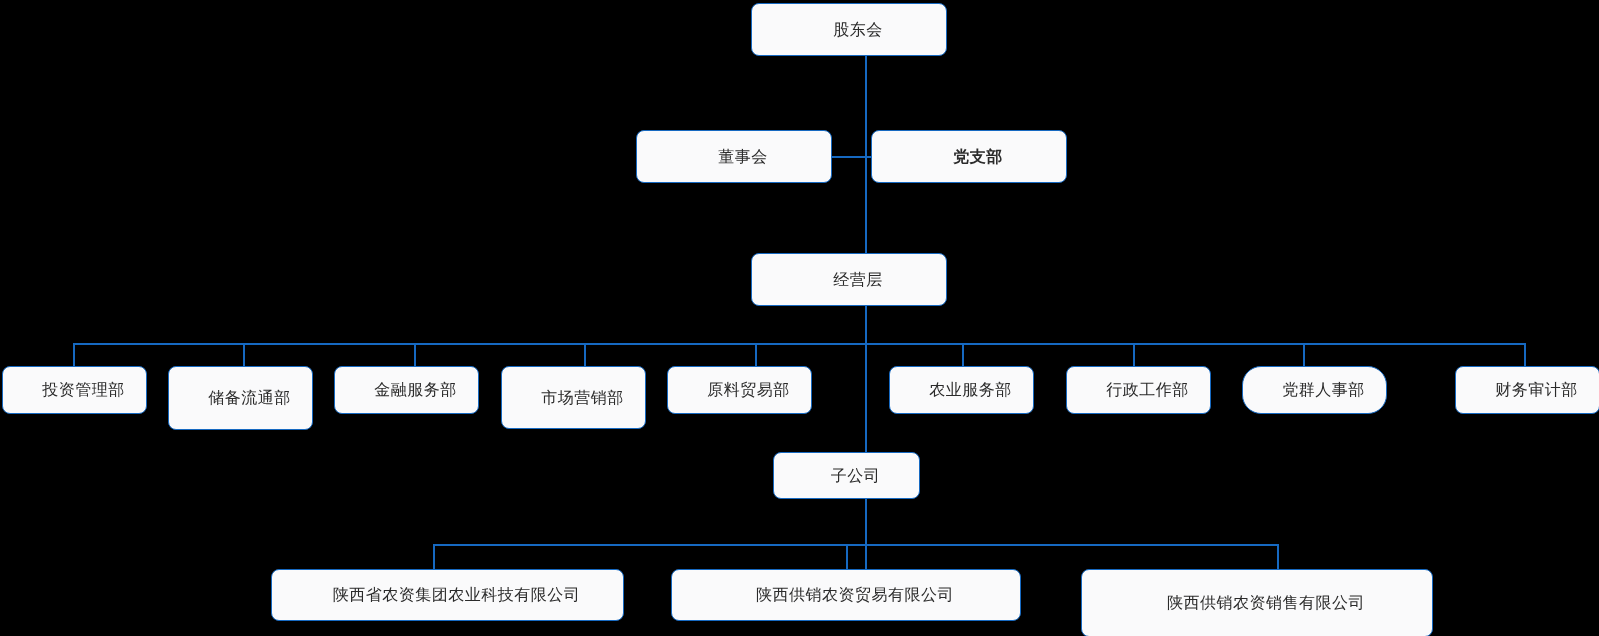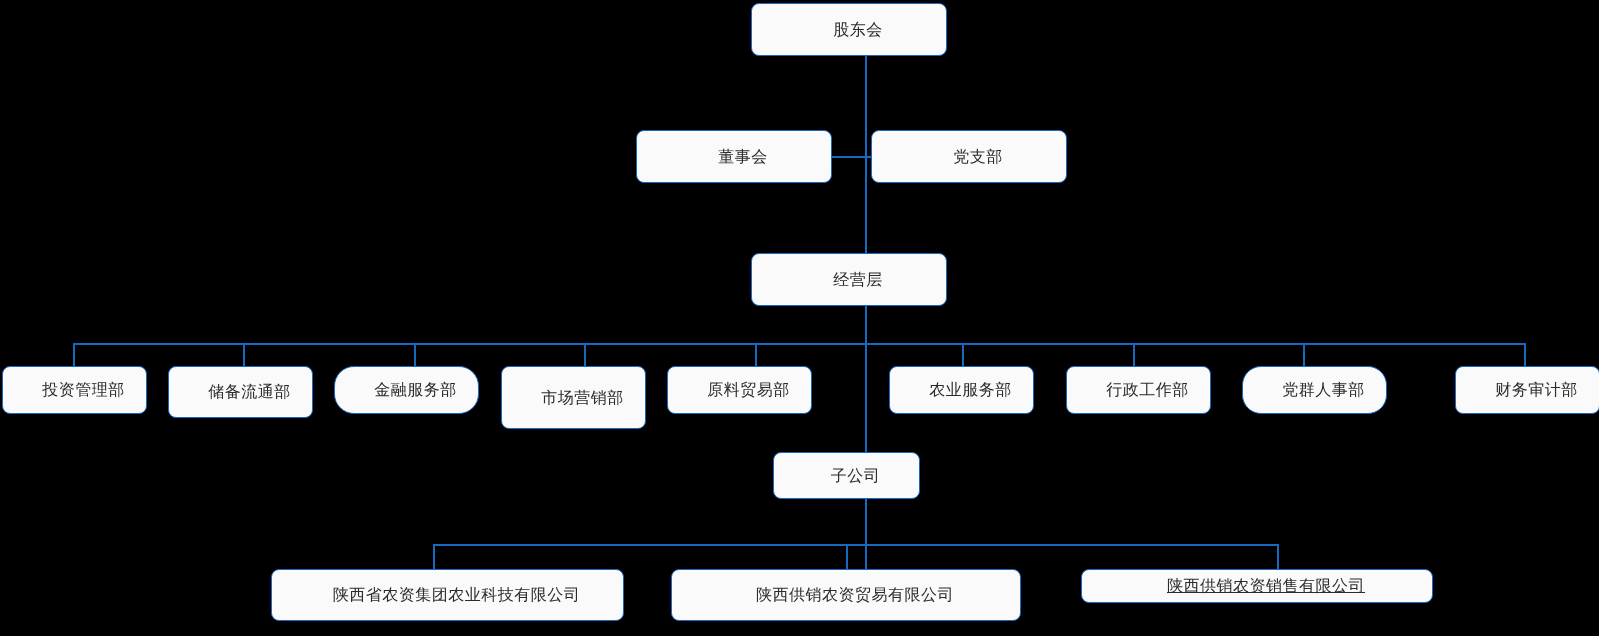--- a/index.html
+++ b/index.html
@@ -83,35 +83,35 @@
   <div class="conn conn-v" style="left:846px; top:544px; height:25px;"></div>
   <div class="conn conn-v" style="left:1277px; top:544px; height:25px;"></div>
 
   <div class="node" style="left:751px; top:3px; width:196px; height:53px;">
     <span class="node-label">股东会</span>
   </div>
 
   <div class="node" style="left:636px; top:130px; width:196px; height:53px;">
     <span class="node-label">董事会</span>
   </div>
-  <div class="node" style="left:871px; top:130px; width:196px; height:53px;">
+  <div class="node" style="left:871px; top:130px; width:196px; height:53px;font-weight:bold;">
     <span class="node-label">党支部</span>
   </div>
 
   <div class="node" style="left:751px; top:253px; width:196px; height:53px;">
     <span class="node-label">经营层</span>
   </div>
 
   <div class="node" style="left:2px; top:366px; width:145px; height:48px;">
     <span class="node-label">投资管理部</span>
   </div>
-  <div class="node" style="left:168px; top:366px; width:145px; height:52px;">
+  <div class="node" style="left:168px; top:366px; width:145px; height:64px;">
     <span class="node-label">储备流通部</span>
   </div>
-  <div class="node" style="left:334px; top:366px; width:145px; height:48px;border-radius:20px;">
+  <div class="node" style="left:334px; top:366px; width:145px; height:48px;">
     <span class="node-label">金融服务部</span>
   </div>
   <div class="node" style="left:501px; top:366px; width:145px; height:63px;">
     <span class="node-label">市场营销部</span>
   </div>
   <div class="node" style="left:667px; top:366px; width:145px; height:48px;">
     <span class="node-label">原料贸易部</span>
   </div>
   <div class="node" style="left:889px; top:366px; width:145px; height:48px;">
     <span class="node-label">农业服务部</span>
@@ -129,17 +129,17 @@
   <div class="node" style="left:773px; top:452px; width:147px; height:47px;">
     <span class="node-label">子公司</span>
   </div>
 
   <div class="node" style="left:259px; top:569px; width:353px; height:52px;margin-left:12px;">
     <span class="node-label">陕西省农资集团农业科技有限公司</span>
   </div>
   <div class="node" style="left:671px; top:569px; width:350px; height:52px;">
     <span class="node-label">陕西供销农资贸易有限公司</span>
   </div>
-  <div class="node" style="left:1081px; top:569px; width:352px; height:34px;text-decoration:underline;">
+  <div class="node" style="left:1081px; top:569px; width:352px; height:68px;">
     <span class="node-label">陕西供销农资销售有限公司</span>
   </div>
 
 </div>
 
 </body></html>

